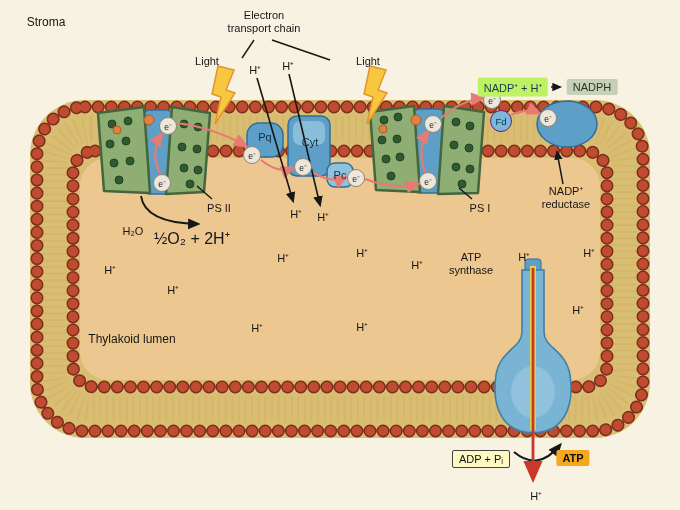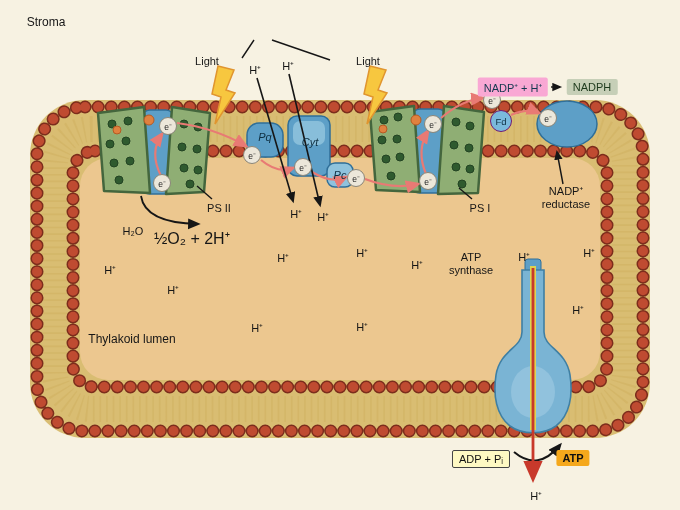--- a/index.html
+++ b/index.html
@@ -9,38 +9,38 @@
     font-family:"Liberation Sans", sans-serif; color:#161616;
   }
   svg.layer { position:absolute; left:0; top:0; }
   .lbl {
     position:absolute; transform:translate(-50%,-50%);
     font-size:11px; line-height:1.15; color:#161616;
     white-space:pre-line; text-align:center; pointer-events:none;
   }
   .lbl.big { font-size:12px;text-align:center; }
   .lbl.small { font-size:16px; }
-  .lbl.onblue { color:#0e2f42;font-style:italic; }
+  .lbl.onblue { color:#0e2f42; }
   .ecirc {
     position:absolute; width:18px; height:18px; border-radius:50%;
     background:#ece7da; border:1px solid #8a8578;
     font-size:8.5px; display:flex; align-items:center; justify-content:center;
     color:#222; box-sizing:border-box;
   }
   .fdcirc {
     position:absolute; width:22px; height:22px; border-radius:50%;
     background:#7ab9dc; border:1px solid #701a75;
     font-size:9.5px; display:flex; align-items:center; justify-content:center;
     color:#0e2f42; box-sizing:border-box;
   }
   .tagbox {
     position:absolute; transform:translate(-50%,-50%);
     font-size:11px; padding:2px 6px; border-radius:2px; white-space:nowrap;
   }
-  .nadpbox  { background:#f9a8d4; color:#13384f; }
+  .nadpbox  { background:#bef264; color:#13384f; }
   .nadphbox { background:#c6cfb7; color:#1d3a1d; }
   .adpbox   { background:#fef9c3; color:#111; border:1px solid #444; }
   .atpbox   { background:#f5a81c; color:#111; font-weight:bold; }
 </style>
 </head>
 <body>
 
 <div class="stage">
 
   <svg class="layer" width="680" height="510" viewBox="0 0 680 510">
@@ -173,20 +173,22 @@
     </g>
 
     <g>
       <path d="M 533,266 L 533,430" stroke="#ded34f" stroke-width="6" fill="none"></path>
       <path d="M 533,268 L 533,476" stroke="#c8392b" stroke-width="2.8" fill="none" marker-end="url(#mred)"></path>
     </g>
   </svg>
 
   <span class="lbl big" style="left:46px;top:23px">Stroma</span>
   <span class="lbl big" style="left:132px;top:340px">Thylakoid lumen</span>
+  <span class="lbl" style="left:264px;top:22px">Electron
+transport chain</span>
 
   <span class="lbl" style="left:207px;top:61px">Light</span>
   <span class="lbl" style="left:368px;top:61px">Light</span>
 
   <span class="lbl" style="left:219px;top:208px">PS II</span>
   <span class="lbl" style="left:480px;top:208px">PS I</span>
   <span class="lbl onblue" style="left:265px;top:137px">Pq</span>
   <span class="lbl onblue" style="left:310px;top:142px">Cyt</span>
   <span class="lbl onblue" style="left:340px;top:175px">Pc</span>
   <span class="lbl" style="left:566px;top:198px">NADP⁺

